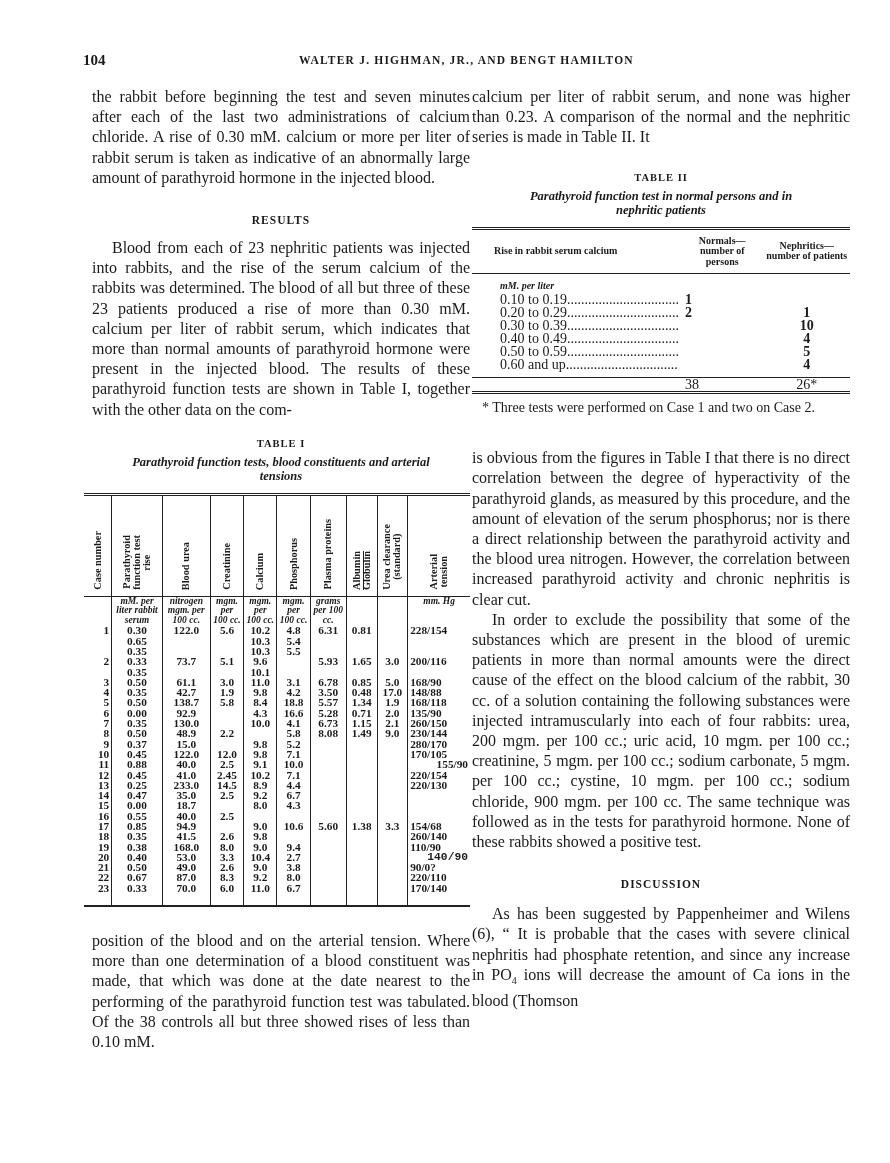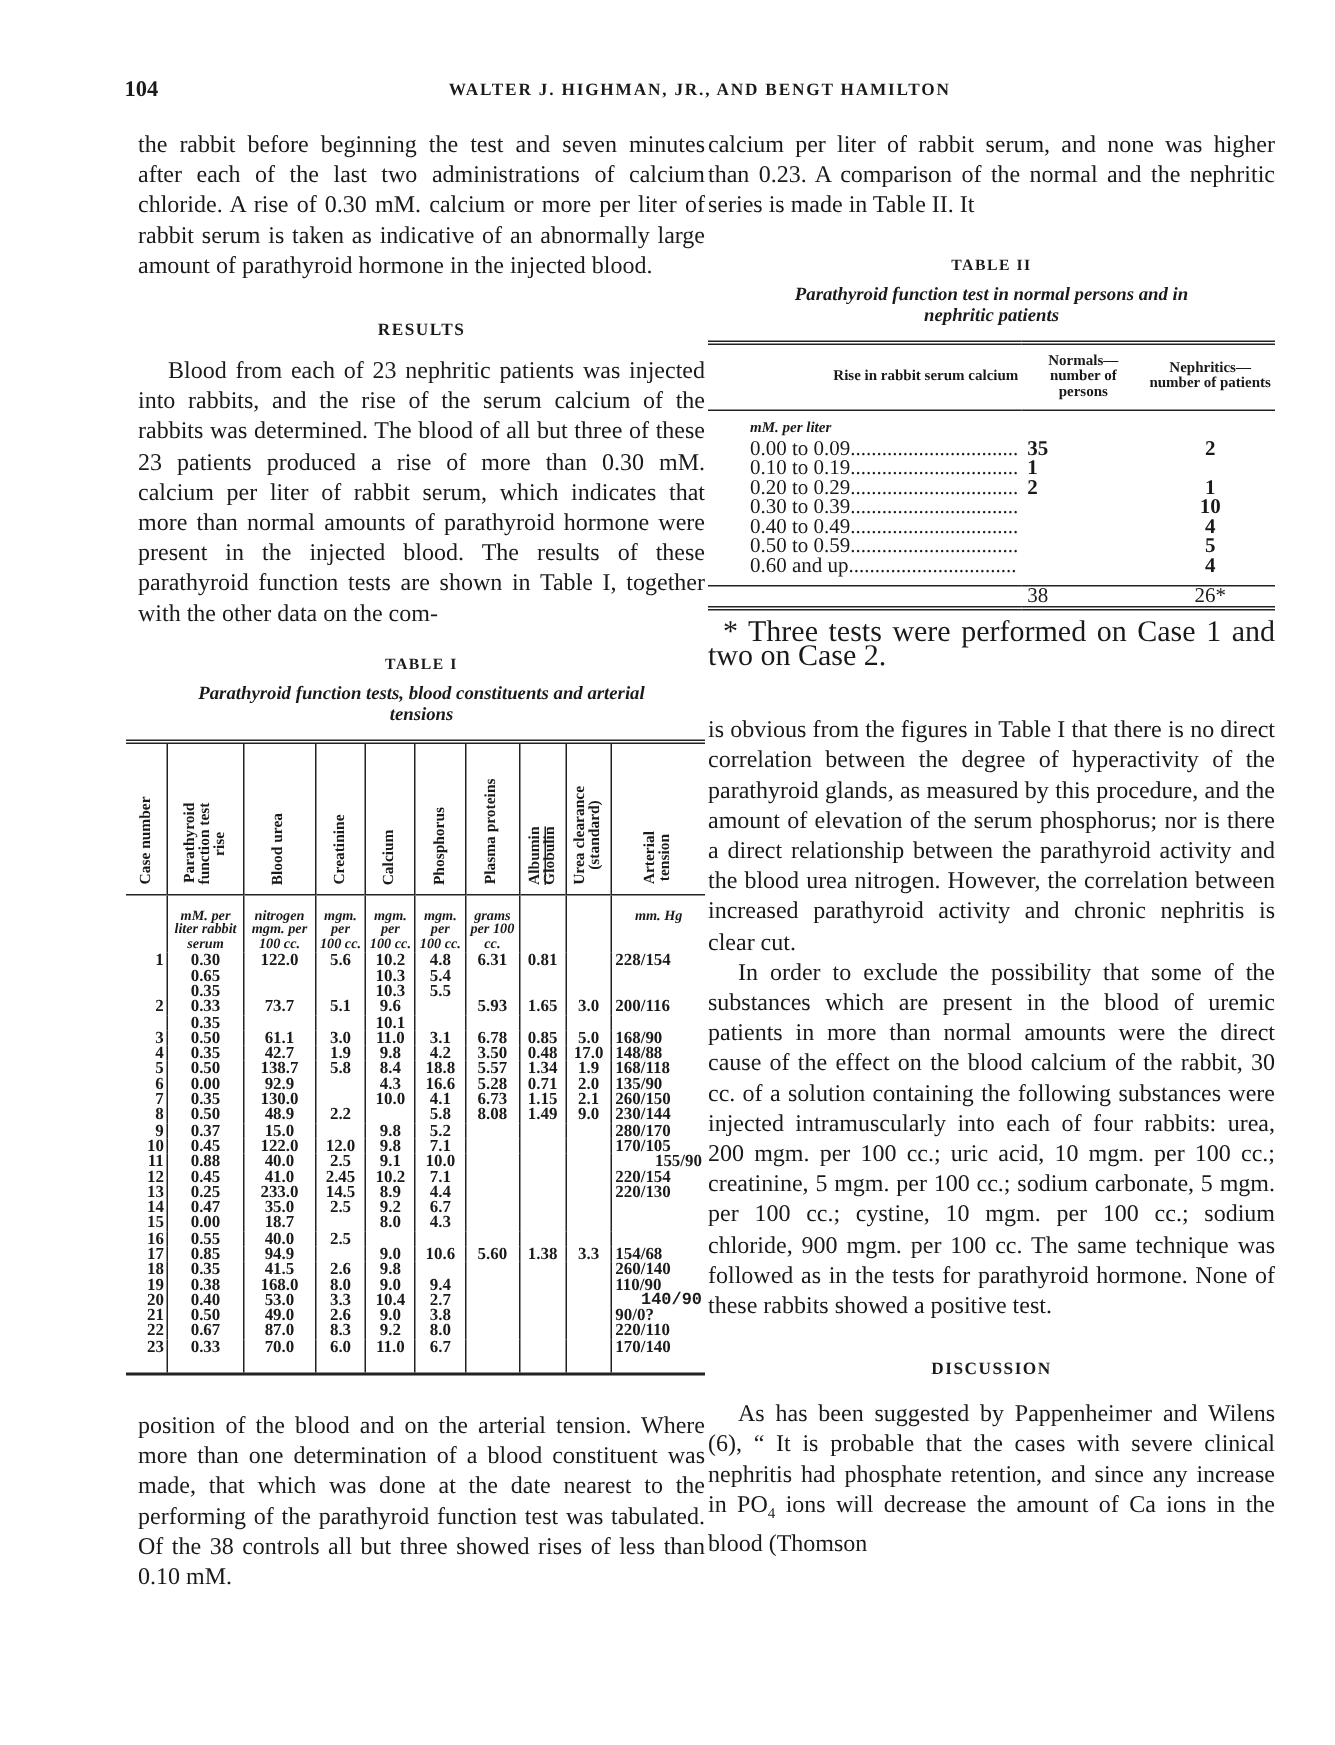--- a/index.html
+++ b/index.html
@@ -25,21 +25,21 @@
   table.t2 .rule-mid { border-top: 1px solid #222; }
   table.t2 .rule-bot { border-bottom: 3px double #222; }
   table.t2 td { padding: 0 2px; line-height: 13px; }
   .dots { overflow: hidden; white-space: nowrap; }
 
   
   table.t1 { border-collapse: collapse; width: 100%; font-size: 11.3px; font-weight: bold; }
   table.t1 th { border-right: 1px solid #222; height: 100px; padding: 0; vertical-align: bottom; position: relative; font-size: 10.3px; }
   table.t1 th:last-child, table.t1 td:last-child { border-right: none; }
   table.t1 td { border-right: 1px solid #222; padding: 0 2px; line-height: 10.3px; text-align: center; vertical-align: top; }
-  table.t1 tr.units td { font-style: italic; font-size: 9.5px; line-height: 9.5px; padding-top: 10px; }
+  table.t1 tr.units td { font-style: italic; font-size: 9.5px; line-height: 9.5px; padding-top: 0; }
   .vert { position: absolute; left: 50%; bottom: 6px; writing-mode: vertical-rl; transform: translateX(-50%) rotate(180deg);
           white-space: pre-line; text-align: center; line-height: 10px; }
 </style>
 </head>
 <body>
 
 <div class="header">
   <span class="page-num">104</span>
   <div class="running-head">WALTER J. HIGHMAN, JR., AND BENGT HAMILTON</div>
 </div>
@@ -435,34 +435,29 @@
   <p>calcium per liter of rabbit serum, and none was higher than 0.23. A comparison of the normal and the nephritic series is made in Table II. It</p>
   <div style="height:24px"></div>
   <div class="table-label">TABLE II</div>
   <div style="height:6px"></div>
   <div class="table-caption" style="padding:0 40px">Parathyroid function test in normal persons and in nephritic patients</div>
   <div style="height:10px"></div>
 
   <table class="t2">
     <thead>
       <tr class="rule-top">
-        <th style="text-align:right; padding-left:22px; width:55%">Rise in rabbit serum calcium</th>
+        <th style="text-align:left; padding-left:22px; width:55%">Rise in rabbit serum calcium</th>
         <th style="text-align:center; width:22%">Normals— number of persons</th>
         <th style="text-align:center; width:23%">Nephritics— number of patients</th>
       </tr>
     </thead>
     <tbody id="t2-body">
       <tr class="rule-mid">
         <td colspan="3" style="font-style:italic; font-weight:bold; font-size:10px; padding:5px 0 1px 28px">mM. per liter</td>
       </tr>
-    <tr>
-          <td class="dots" style="padding-left: 28px;">0.00 to 0.09................................</td>
-          <td style="text-align: left; padding-left: 4px; font-weight: bold;">35</td>
-          <td style="text-align: center; font-weight: bold;">2</td>
-        </tr>
         <tr>
           <td class="dots" style="padding-left: 28px;">0.10 to 0.19................................</td>
           <td style="text-align: left; padding-left: 4px; font-weight: bold;">1</td>
           <td style="text-align: center; font-weight: bold;"></td>
         </tr>
         <tr>
           <td class="dots" style="padding-left: 28px;">0.20 to 0.29................................</td>
           <td style="text-align: left; padding-left: 4px; font-weight: bold;">2</td>
           <td style="text-align: center; font-weight: bold;">1</td>
         </tr>
@@ -489,21 +484,21 @@
       </tbody>
     <tfoot>
       <tr class="rule-mid rule-bot">
         <td style="padding:5px 0"></td>
         <td style="text-align:left; padding-left:4px">38</td>
         <td style="text-align:center">26*</td>
       </tr>
     </tfoot>
   </table>
   <div style="height:6px"></div>
-  <p class="indent" style="font-size:20px; line-height:16px; text-indent:10px">* Three tests were performed on Case 1 and two on Case 2.</p>
+  <p class="indent" style="font-size:14px; line-height:16px; text-indent:10px">* Three tests were performed on Case 1 and two on Case 2.</p>
 
   <div style="height:32px"></div>
   <p>is obvious from the figures in Table I that there is no direct correlation between the degree of hyperactivity of the parathyroid glands, as measured by this procedure, and the amount of elevation of the serum phosphorus; nor is there a direct relationship between the parathyroid activity and the blood urea nitrogen. However, the correlation between increased parathyroid activity and chronic nephritis is clear cut.</p>
   <p class="indent">In order to exclude the possibility that some of the substances which are present in the blood of uremic patients in more than normal amounts were the direct cause of the effect on the blood calcium of the rabbit, 30 cc. of a solution containing the following substances were injected intramuscularly into each of four rabbits: urea, 200 mgm. per 100 cc.; uric acid, 10 mgm. per 100 cc.; creatinine, 5 mgm. per 100 cc.; sodium carbonate, 5 mgm. per 100 cc.; cystine, 10 mgm. per 100 cc.; sodium chloride, 900 mgm. per 100 cc. The same technique was followed as in the tests for parathyroid hormone. None of these rabbits showed a positive test.</p>
   <div style="height:26px"></div>
   <h3 class="section-head">DISCUSSION</h3>
   <div style="height:14px"></div>
   <p class="indent"><span>As has been suggested by Pappenheimer and Wilens (6), “ It is probable that the cases with severe clinical nephritis had phosphate retention, and since any increase in PO</span><sub style="font-size:10px">4</sub><span> ions will decrease the amount of Ca ions in the blood (Thomson</span></p>
 </div>
 

